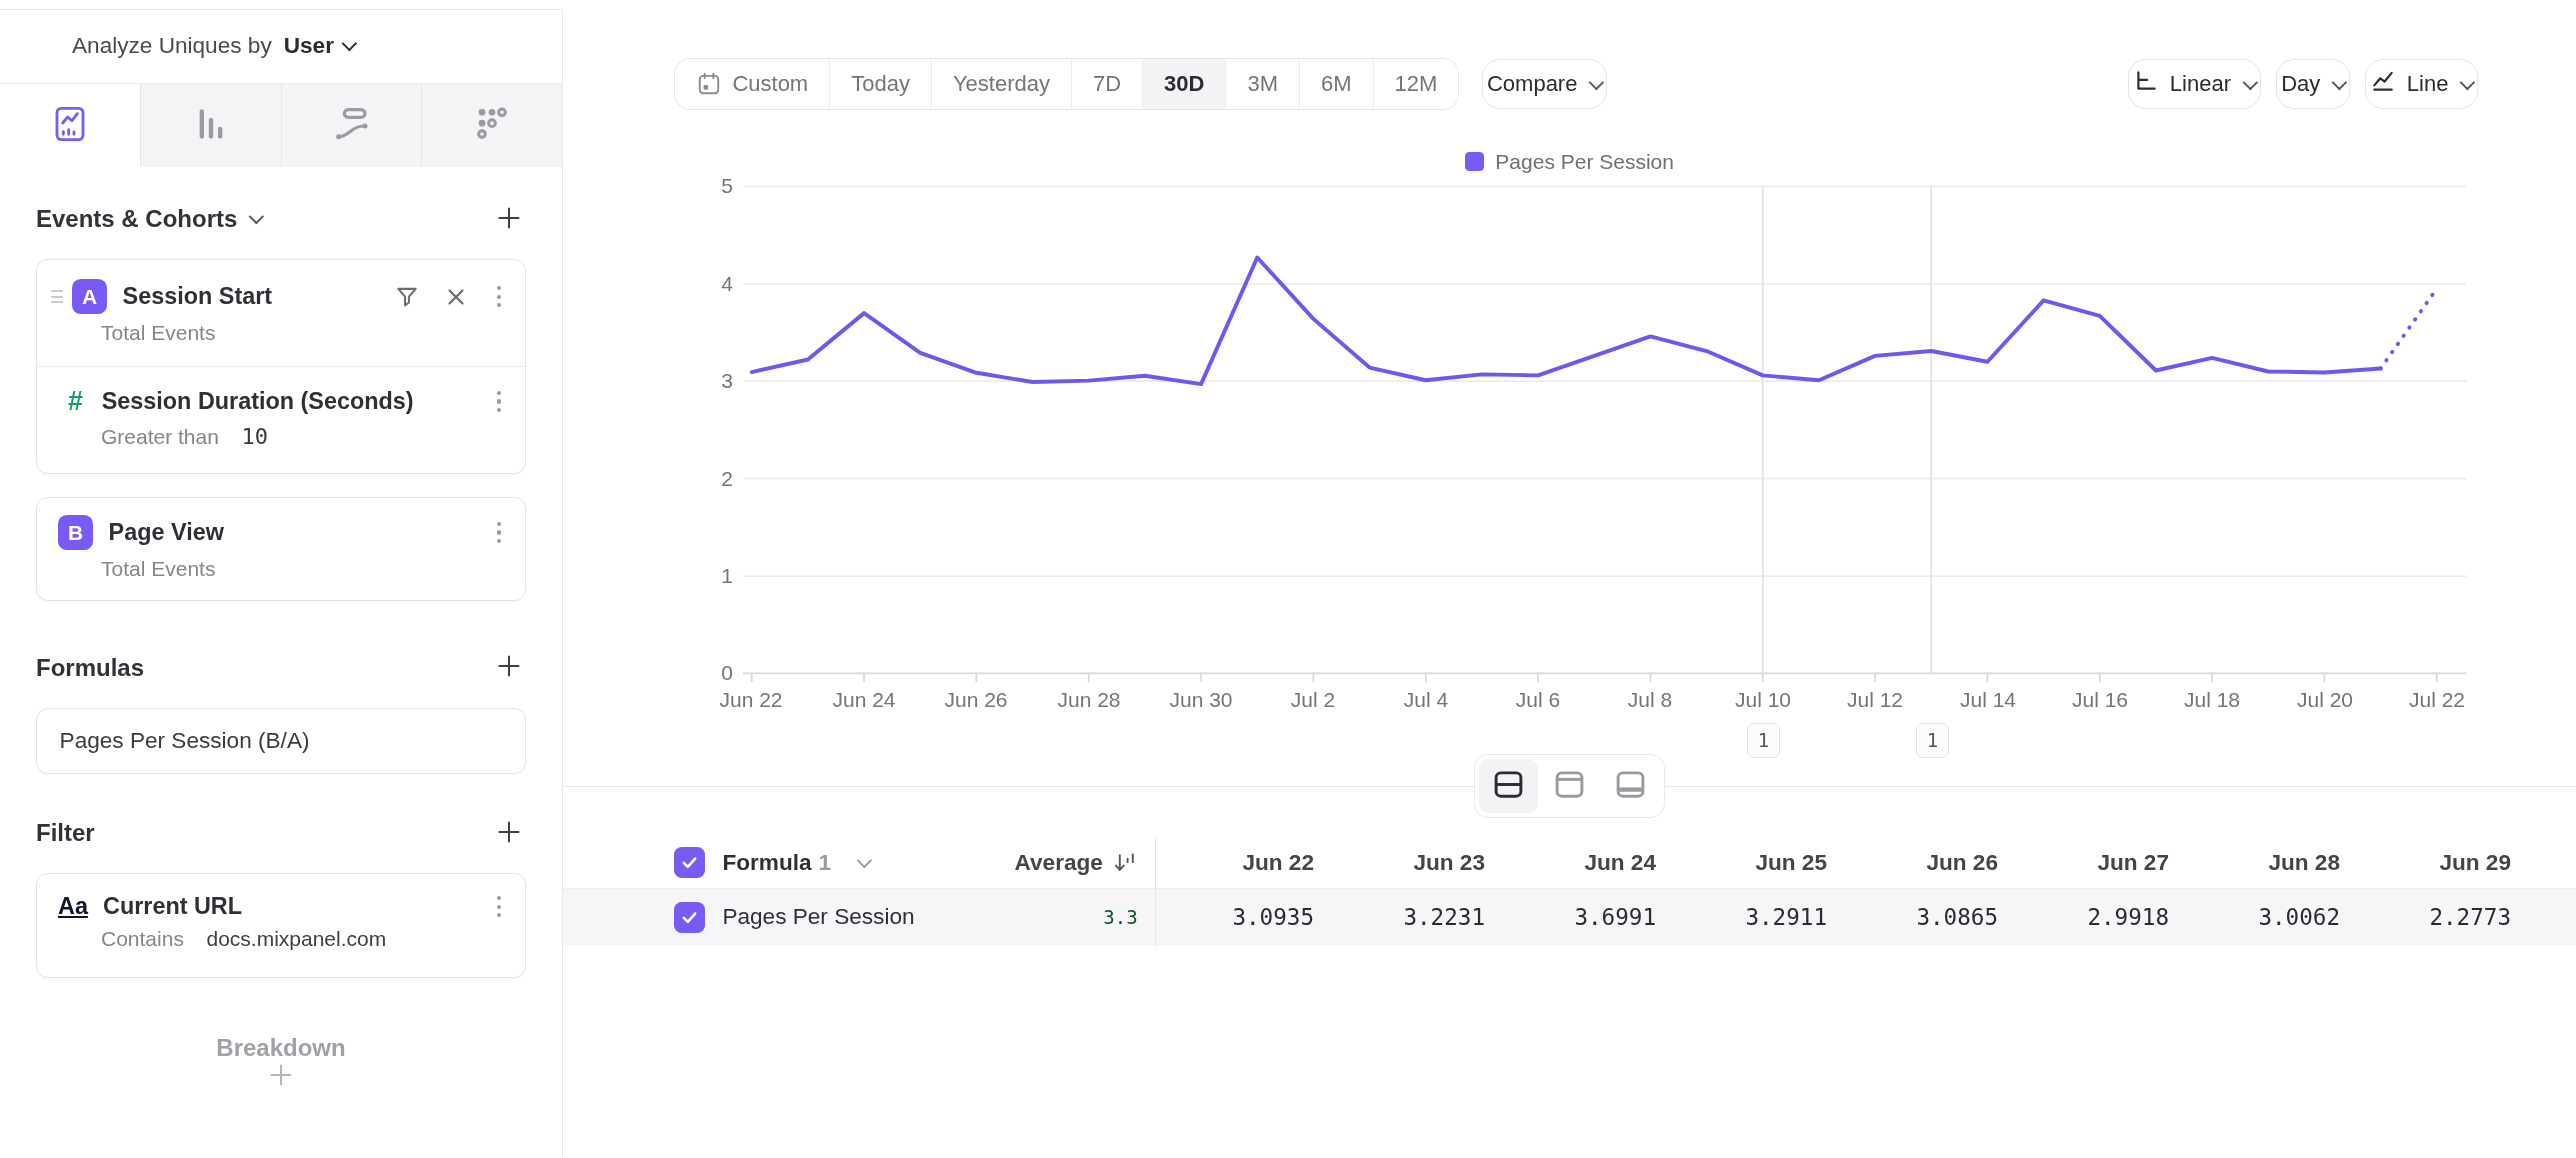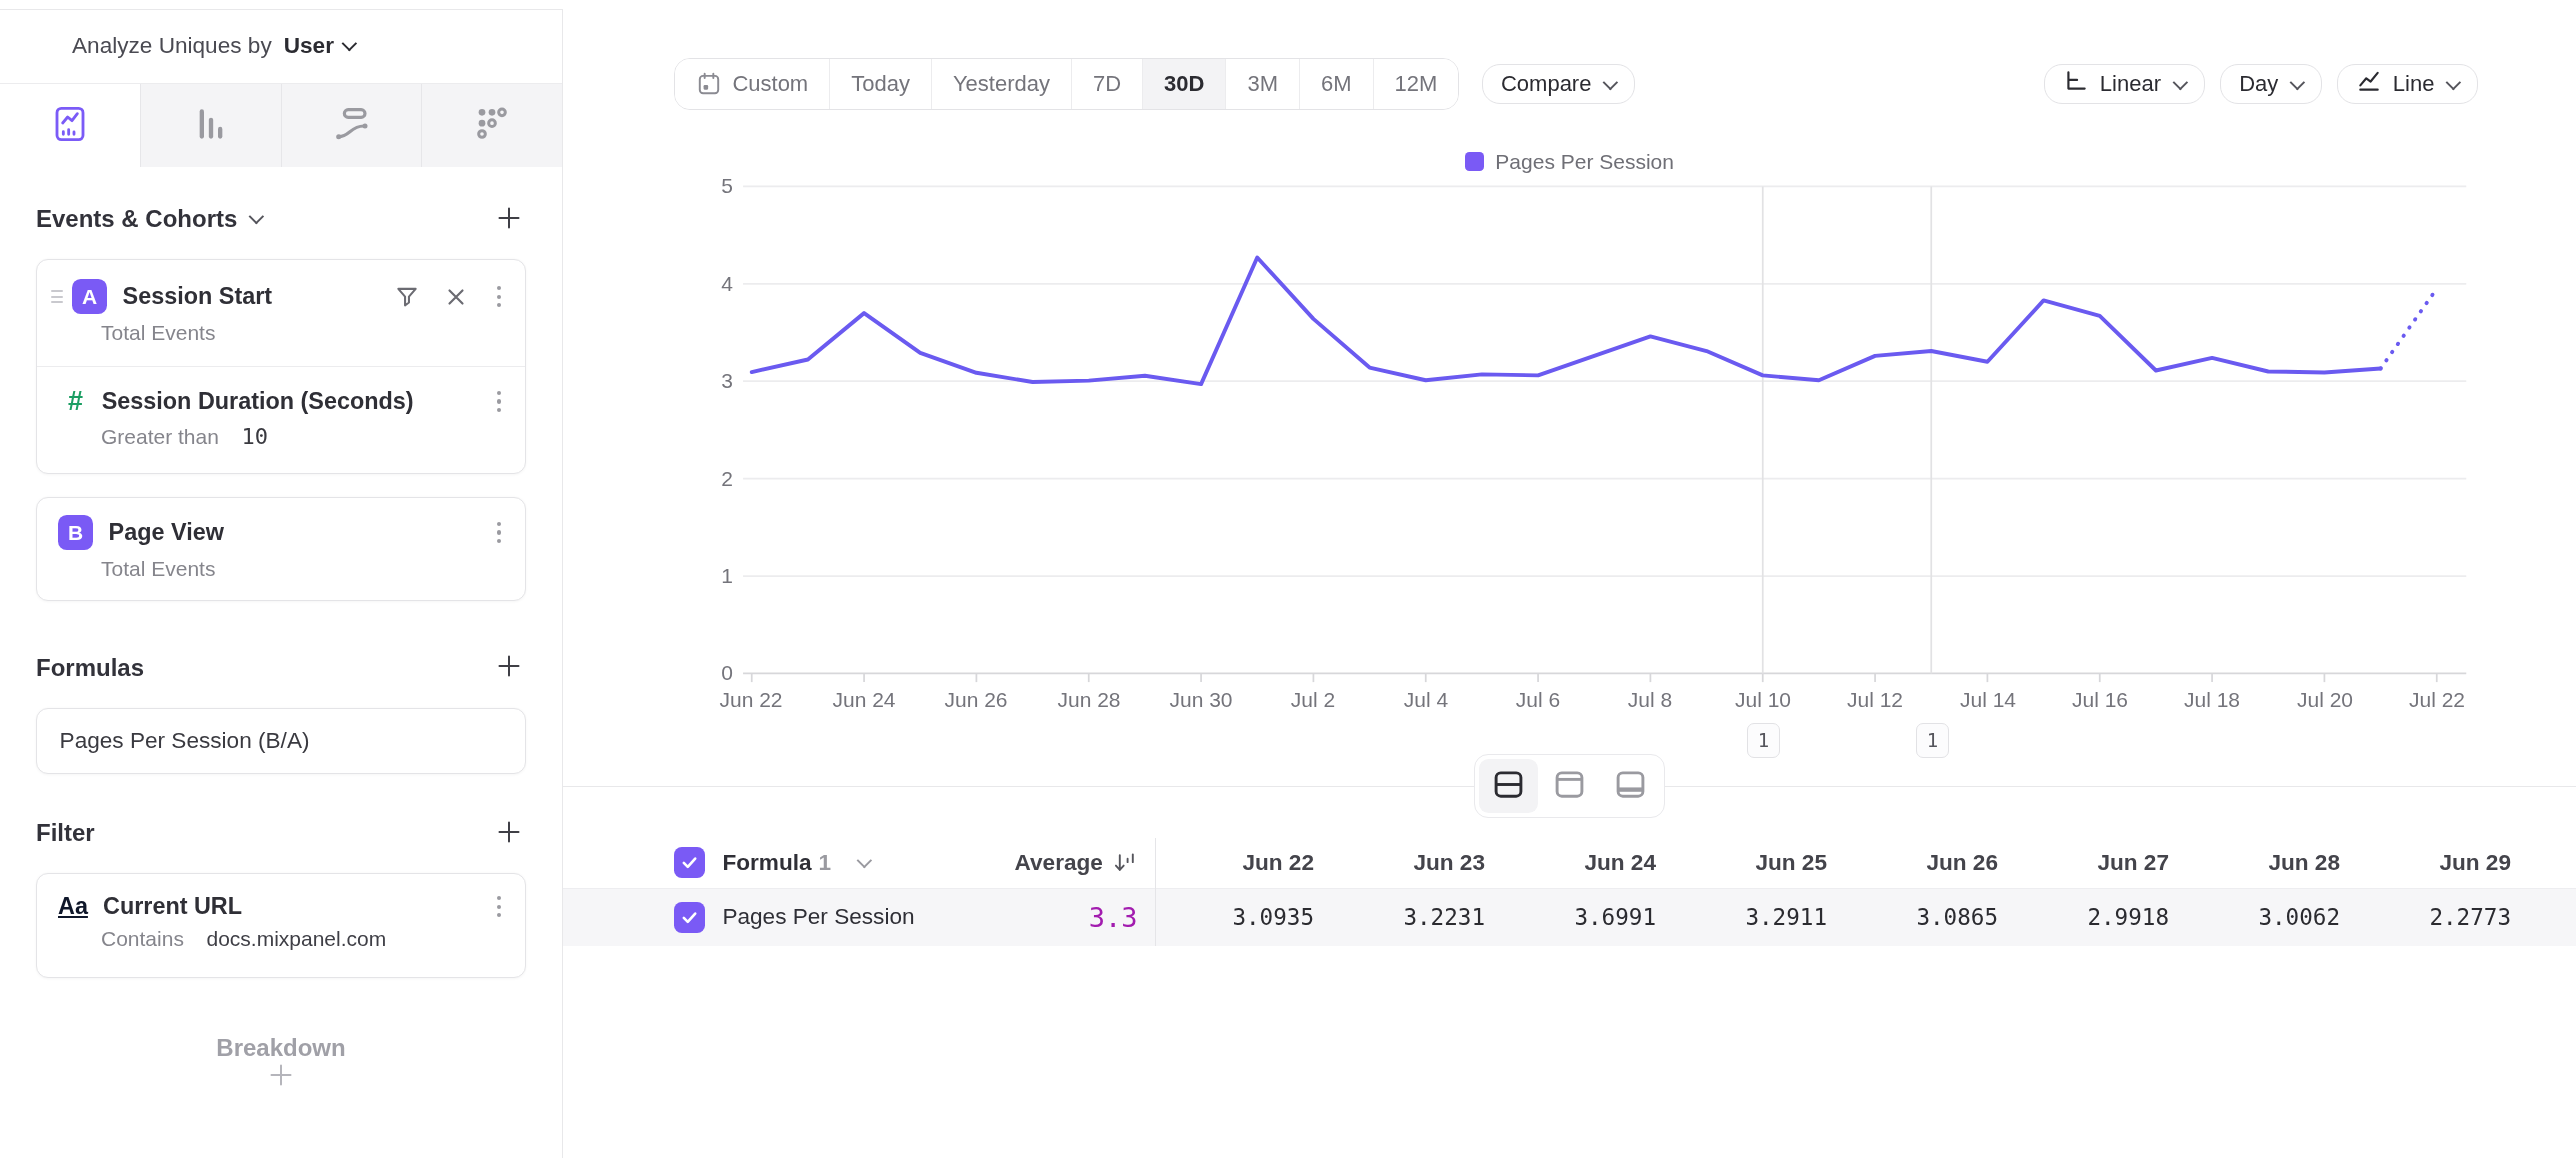--- a/index.html
+++ b/index.html
@@ -57,21 +57,21 @@
 
   
   .main{position:absolute;left:563px;top:8.7px;right:0;bottom:0;background:#fff;}
   .controls{position:absolute;left:111px;right:98px;top:50px;height:50px;display:flex;align-items:center;}
   .seg{display:flex;align-items:stretch;height:50px;border:0.9px solid #e3e3e6;border-radius:16px;overflow:hidden;}
   .pill{display:flex;align-items:center;gap:10.4px;padding:0 21px;font-size:22px;color:#74747b;background:#fff;
         border:none;border-left:0.9px solid #ececee;cursor:pointer;font-family:inherit;white-space:nowrap;}
   .pill:first-child{border-left:none;}
   .pill.active{background:#f3f3f5;color:#2b2b31;font-weight:700;}
   .pill svg{width:26px;height:26px;color:#8b8b92;}
-  .btn{display:flex;align-items:center;height:40px;padding:0 18px;border:0.9px solid #e3e3e6;border-radius:18px;
+  .btn{display:flex;align-items:center;height:50px;padding:0 4px;border:0.9px solid #e3e3e6;border-radius:18px;
        background:#fff;font-size:22px;color:#2b2b31;font-family:inherit;cursor:pointer;gap:10.4px;}
   .btn .chev{width:8.7px;height:8.7px;border-width:2.3px;color:#55555c;margin-top:-3.5px;margin-left:3.5px;}
   .btn svg{width:26px;height:26px;color:#2b2b31;}
   .compare{margin-left:22.6px;}
   .right-controls{margin-left:auto;display:flex;gap:15.6px;}
 
   .legend{position:absolute;left:0;right:0;top:141px;display:flex;justify-content:center;align-items:center;gap:11.3px;
           font-size:21px;color:#6f6f76;}
   .legend-swatch{width:19px;height:19px;border-radius:4.3px;}
 
@@ -97,21 +97,21 @@
   .t-name{width:330px;display:flex;align-items:center;gap:17.4px;}
   .t-avg{width:151px;display:flex;align-items:center;justify-content:flex-end;gap:8.7px;padding-right:17.4px;box-sizing:border-box;}
   .t-dates{display:flex;}
   .th-date{flex:0 0 171px;text-align:right;padding-right:12px;box-sizing:border-box;
            font-size:22.6px;font-weight:700;color:#44444b;cursor:pointer;}
   .td-val{flex:0 0 171px;text-align:right;padding-right:12px;box-sizing:border-box;
           font-family:"DejaVu Sans Mono",monospace;font-size:22.6px;color:#2b2b30;}
   .vdivider{position:absolute;left:592px;top:0;height:108px;width:0.9px;background:#e5e5e8;}
   .hlabel{font-size:22.6px;font-weight:700;color:#2f2f36;}
   .hlabel .idx{color:#9a9aa0;font-weight:700;margin-left:7px;}
-  .mono{font-family:"DejaVu Sans Mono",monospace;font-size:27px;color:#a21caf;}
+  .mono{font-family:"DejaVu Sans Mono",monospace;font-size:19px;color:#14532d;}
   .checkbox{width:31px;height:31px;border-radius:7.8px;display:flex;align-items:center;justify-content:center;
             cursor:pointer;flex:none;}
   .checkbox svg{width:21px;height:21px;}
   .sort-icon{color:#55555c;display:flex;align-items:center;}
   .sort-icon svg{width:26px;height:26px;}
   .row-name{font-size:22.6px;color:#2f2f36;}
 </style>
 </head>
 <body>
 

